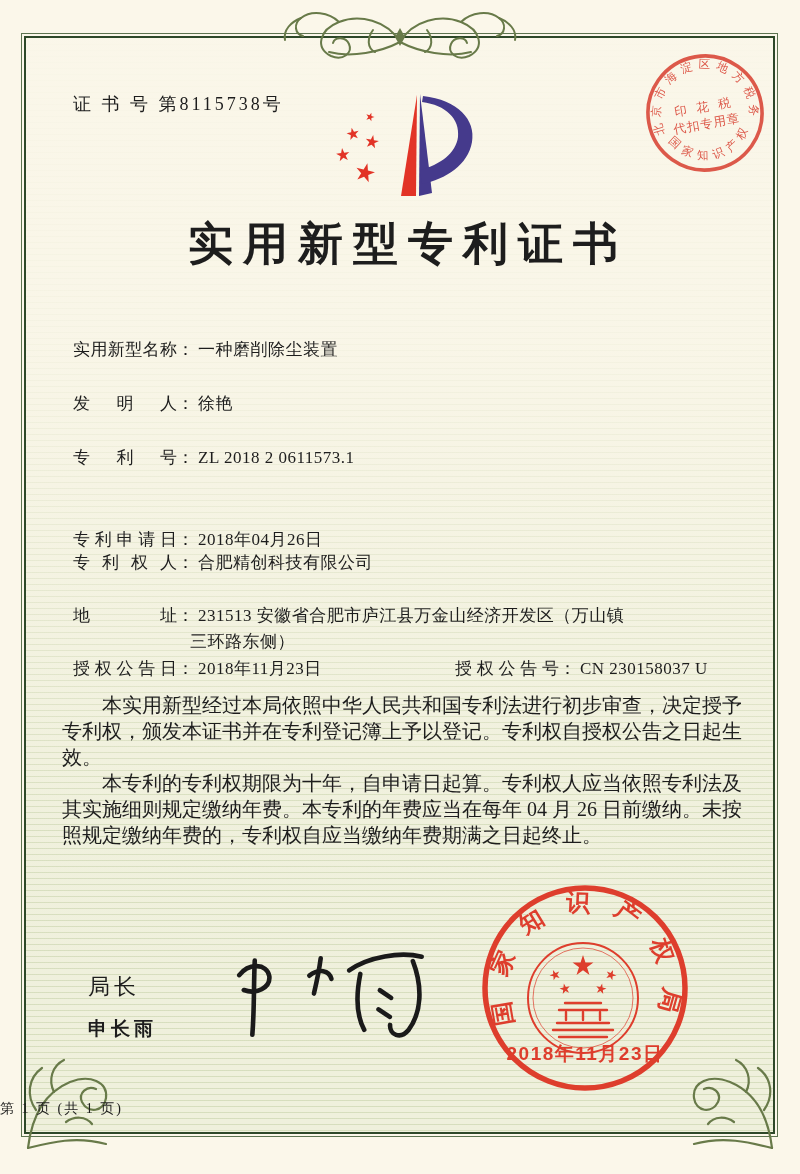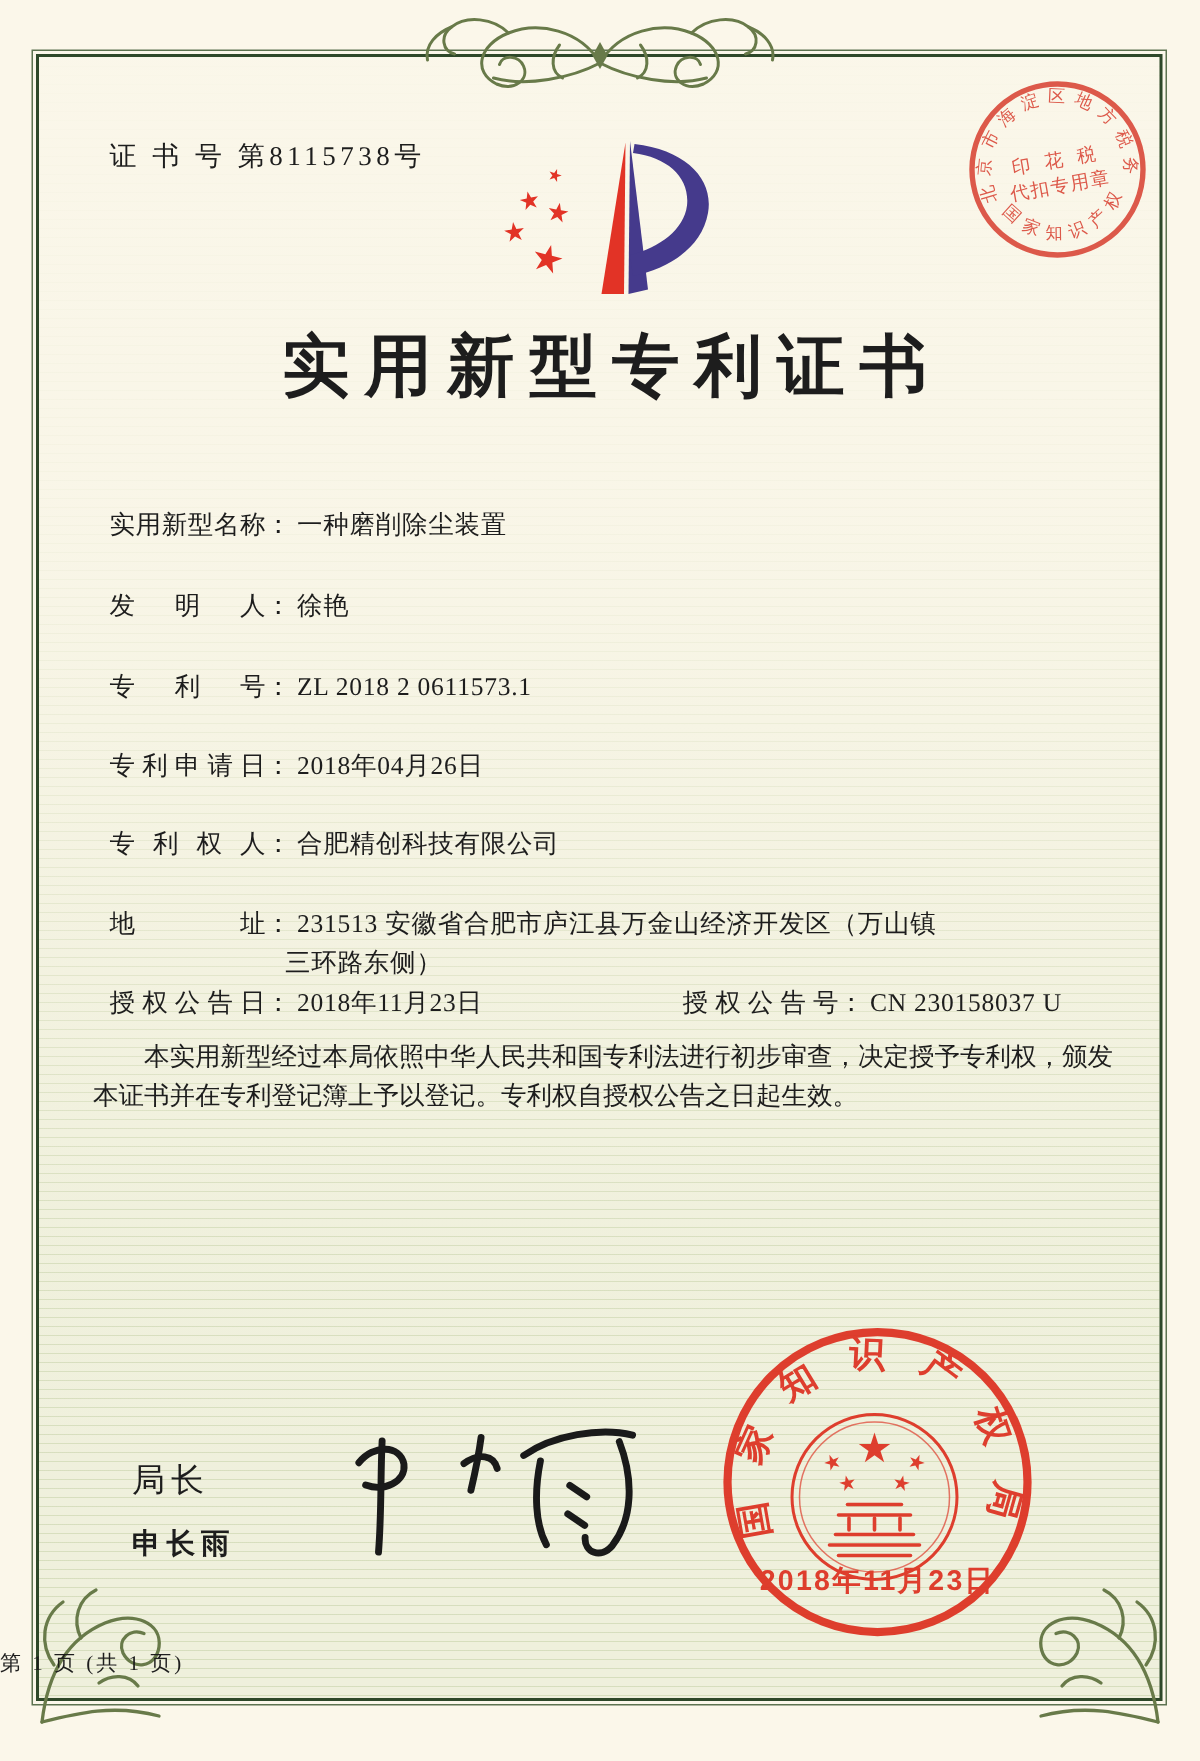--- a/index.html
+++ b/index.html
@@ -40,21 +40,21 @@
   .f-label {
     display:inline-block; width:104px;
     text-align:justify; text-align-last:justify;
   }
   .f-colon { display:inline-block; margin-right:4px; }
   .f-value { letter-spacing:0.5px; }
   .pair2 { position:absolute; left:382px; top:0; }
 
   .paras {
     position:absolute; left:62px; top:692px; width:680px;
-    font-size:17px; line-height:26px; text-align:justify;
+    font-size:20px; line-height:26px; text-align:justify;
   }
   .paras p { text-indent:2em; }
 
   .sig-title { left:88px; top:972px;  font-size:22px; font-weight:400;
                font-family:"Liberation Sans","DejaVu Sans",sans-serif; letter-spacing:4px; }
   .sig-name  { left:88px; top:1016px; font-size:19px; font-weight:700;
                font-family:"Liberation Sans","DejaVu Sans",sans-serif; letter-spacing:4px; }
 
   .footer { left:0; width:784px; top:1100px; font-size:14px; letter-spacing:2px; }
 
@@ -143,41 +143,42 @@
 
 <div class="row" style="top:338px">
   <span class="f-label">实用新型名称</span><span class="f-colon">：</span><span class="f-value">一种磨削除尘装置</span>
 </div>
 <div class="row" style="top:392px">
   <span class="f-label">发明人</span><span class="f-colon">：</span><span class="f-value">徐艳</span>
 </div>
 <div class="row" style="top:446px">
   <span class="f-label">专利号</span><span class="f-colon">：</span><span class="f-value">ZL 2018 2 0611573.1</span>
 </div>
-<div class="row" style="top:499px">
+<div class="row" style="top:528px">
   <span class="f-label">专利申请日</span><span class="f-colon">：</span><span class="f-value">2018年04月26日</span>
 </div>
 <div class="row" style="top:551px">
   <span class="f-label">专利权人</span><span class="f-colon">：</span><span class="f-value">合肥精创科技有限公司</span>
 </div>
 <div class="row" style="top:604px">
   <span class="f-label">地址</span><span class="f-colon">：</span><span class="f-value">231513 安徽省合肥市庐江县万金山经济开发区（万山镇</span>
 </div>
 <div class="row" style="top:630px; left:190px">
   <span class="f-value">三环路东侧）</span>
 </div>
 <div class="row" style="top:657px">
   <span class="f-label">授权公告日</span><span class="f-colon">：</span><span class="f-value">2018年11月23日</span>
   <span class="pair2">
     <span class="f-label">授权公告号</span><span class="f-colon">：</span><span class="f-value">CN 230158037 U</span>
   </span>
 </div>
 
 <div class="paras">
   <p>本实用新型经过本局依照中华人民共和国专利法进行初步审查，决定授予专利权，颁发本证书并在专利登记簿上予以登记。专利权自授权公告之日起生效。</p>
+  <p>本专利的专利权期限为十年，自申请日起算。专利权人应当依照专利法及其实施细则规定缴纳年费。本专利的年费应当在每年 04 月 26 日前缴纳。未按照规定缴纳年费的，专利权自应当缴纳年费期满之日起终止。</p>
 </div>
 
 <div class="abs sig-title">局长</div>
 <div class="abs sig-name">申长雨</div>
 
 <svg class="abs" style="left:210px; top:930px;" width="240" height="130" viewBox="0 0 240 130">
   <g fill="none" stroke="#1a1a1a" stroke-width="4.6" stroke-linecap="round" transform="rotate(-2 120 65)">
     <path d="M46,28 C44,52 44,76 41,102"></path>
     <path d="M30,42 C40,30 58,31 60,44 C61,56 46,62 34,57"></path>
     <path d="M112,28 C110,40 107,52 104,63"></path>

